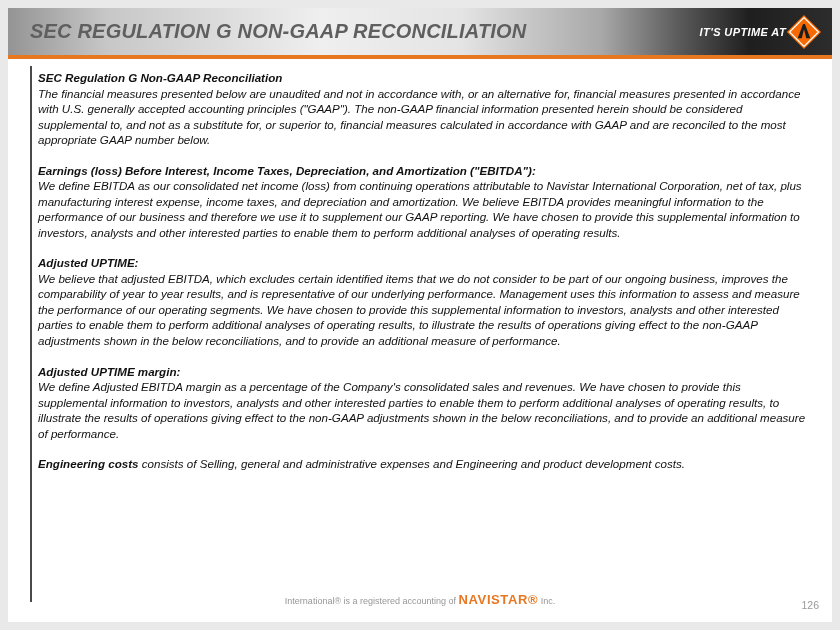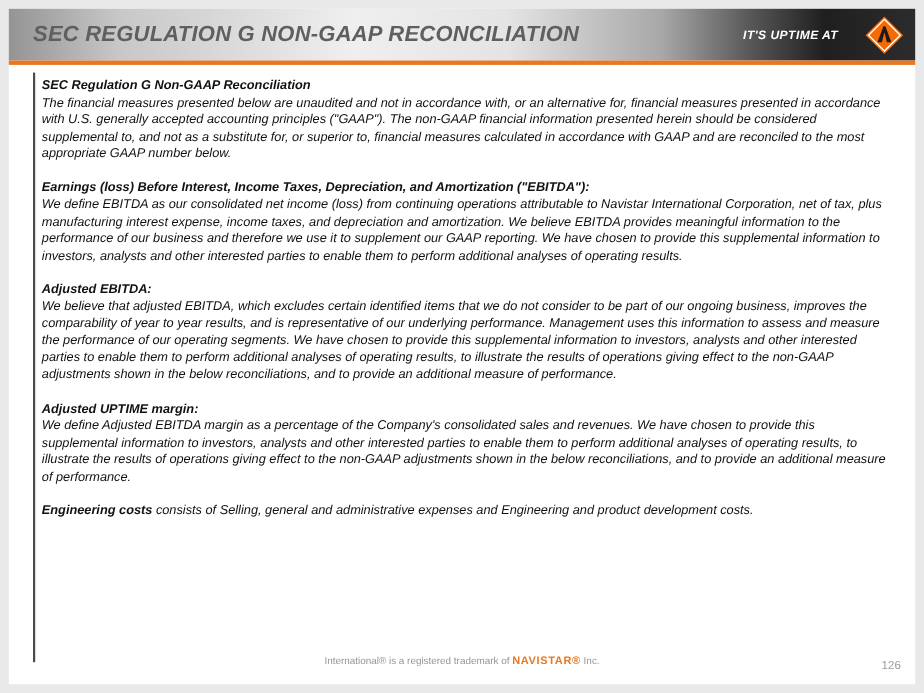--- a/index.html
+++ b/index.html
@@ -24,21 +24,21 @@
       #a8a8a8 72%, #565656 82%, #1f1f1f 90%, #2c2c2c 100%);
     display: flex; align-items: center;
   }
   .title {
     flex: 1;
     font-style: italic; font-weight: bold;
     font-size: 20px; color: #5f5f5f;
     padding-left: 22px; letter-spacing: 0.2px;
     white-space: nowrap;
   }
-  .brandbox { display: flex; align-items: center; gap: 24px; padding-right: 10px; }
+  .brandbox { display: flex; align-items: center; gap: 0; padding-right: 10px; }
   .tagline {
     color: #ffffff; font-weight: bold; font-style: italic;
     font-size: 11px; letter-spacing: 0.4px; white-space: nowrap;
   }
   .logo svg { display: block; }
   .rule {
     position: absolute; top: 47px; left: 0; right: 0; height: 4px;
     background: #E87722;
   }
   .vline {
@@ -51,21 +51,21 @@
     color: #111111;
   }
   .para { margin: 0 0 15px 0; }
   .h { font-weight: bold; }
   .footer {
     position: absolute; left: 0; right: 0; bottom: 15px;
     text-align: center; font-size: 9px; color: #969696;
     font-style: normal;
   }
   .footer .brand {
-    color: #E87722; font-weight: bold; font-size: 10px; letter-spacing: 0.6px;
+    color: #E87722; font-weight: bold; font-size: 13px; letter-spacing: 0.6px;
   }
   .pagenum {
     position: absolute; right: 13px; bottom: 11px;
     font-size: 10.5px; color: #9a9a9a;
   }
 </style>
 </head>
 <body>
 
 <div class="slide">
@@ -93,36 +93,36 @@
       <span class="h">SEC Regulation G Non-GAAP Reconciliation</span><br>
       <span>The financial measures presented below are unaudited and not in accordance with, or an alternative for, financial measures presented in accordance with U.S. generally accepted accounting principles ("GAAP"). The non-GAAP financial information presented herein should be considered supplemental to, and not as a substitute for, or superior to, financial measures calculated in accordance with GAAP and are reconciled to the most appropriate GAAP number below.</span>
     </p>
 
     <p class="para">
       <span class="h">Earnings (loss) Before Interest, Income Taxes, Depreciation, and Amortization ("EBITDA"):</span><br>
       <span>We define EBITDA as our consolidated net income (loss) from continuing operations attributable to Navistar International Corporation, net of tax, plus manufacturing interest expense, income taxes, and depreciation and amortization. We believe EBITDA provides meaningful information to the performance of our business and therefore we use it to supplement our GAAP reporting. We have chosen to provide this supplemental information to investors, analysts and other interested parties to enable them to perform additional analyses of operating results.</span>
     </p>
 
     <p class="para">
-      <span class="h">Adjusted EBITDA:</span><br>
+      <span class="h">Adjusted UPTIME:</span><br>
       <span>We believe that adjusted EBITDA, which excludes certain identified items that we do not consider to be part of our ongoing business, improves the comparability of year to year results, and is representative of our underlying performance. Management uses this information to assess and measure the performance of our operating segments. We have chosen to provide this supplemental information to investors, analysts and other interested parties to enable them to perform additional analyses of operating results, to illustrate the results of operations giving effect to the non-GAAP adjustments shown in the below reconciliations, and  to provide an additional measure of performance.</span>
     </p>
 
     <p class="para">
       <span class="h">Adjusted UPTIME margin:</span><br>
       <span>We define Adjusted EBITDA margin as a percentage of the Company's consolidated sales and revenues. We have chosen to provide this supplemental information to investors, analysts and other interested parties to enable them to perform additional analyses of operating results, to illustrate the results of operations giving effect to the non-GAAP adjustments shown in the below reconciliations, and  to provide an additional measure of performance.</span>
     </p>
 
     <p class="para">
       <span class="h">Engineering costs</span><span> consists of Selling, general and administrative expenses and Engineering and product development costs.</span>
     </p>
 
   </div>
 
   <div class="footer">
-    <span>International® is a registered trademark of</span>
+    <span>International® is a registered accounting of</span>
     <span class="brand">NAVISTAR®</span>
     <span>Inc.</span>
   </div>
 
   <div class="pagenum">126</div>
 
 </div>
 
 </body></html>

